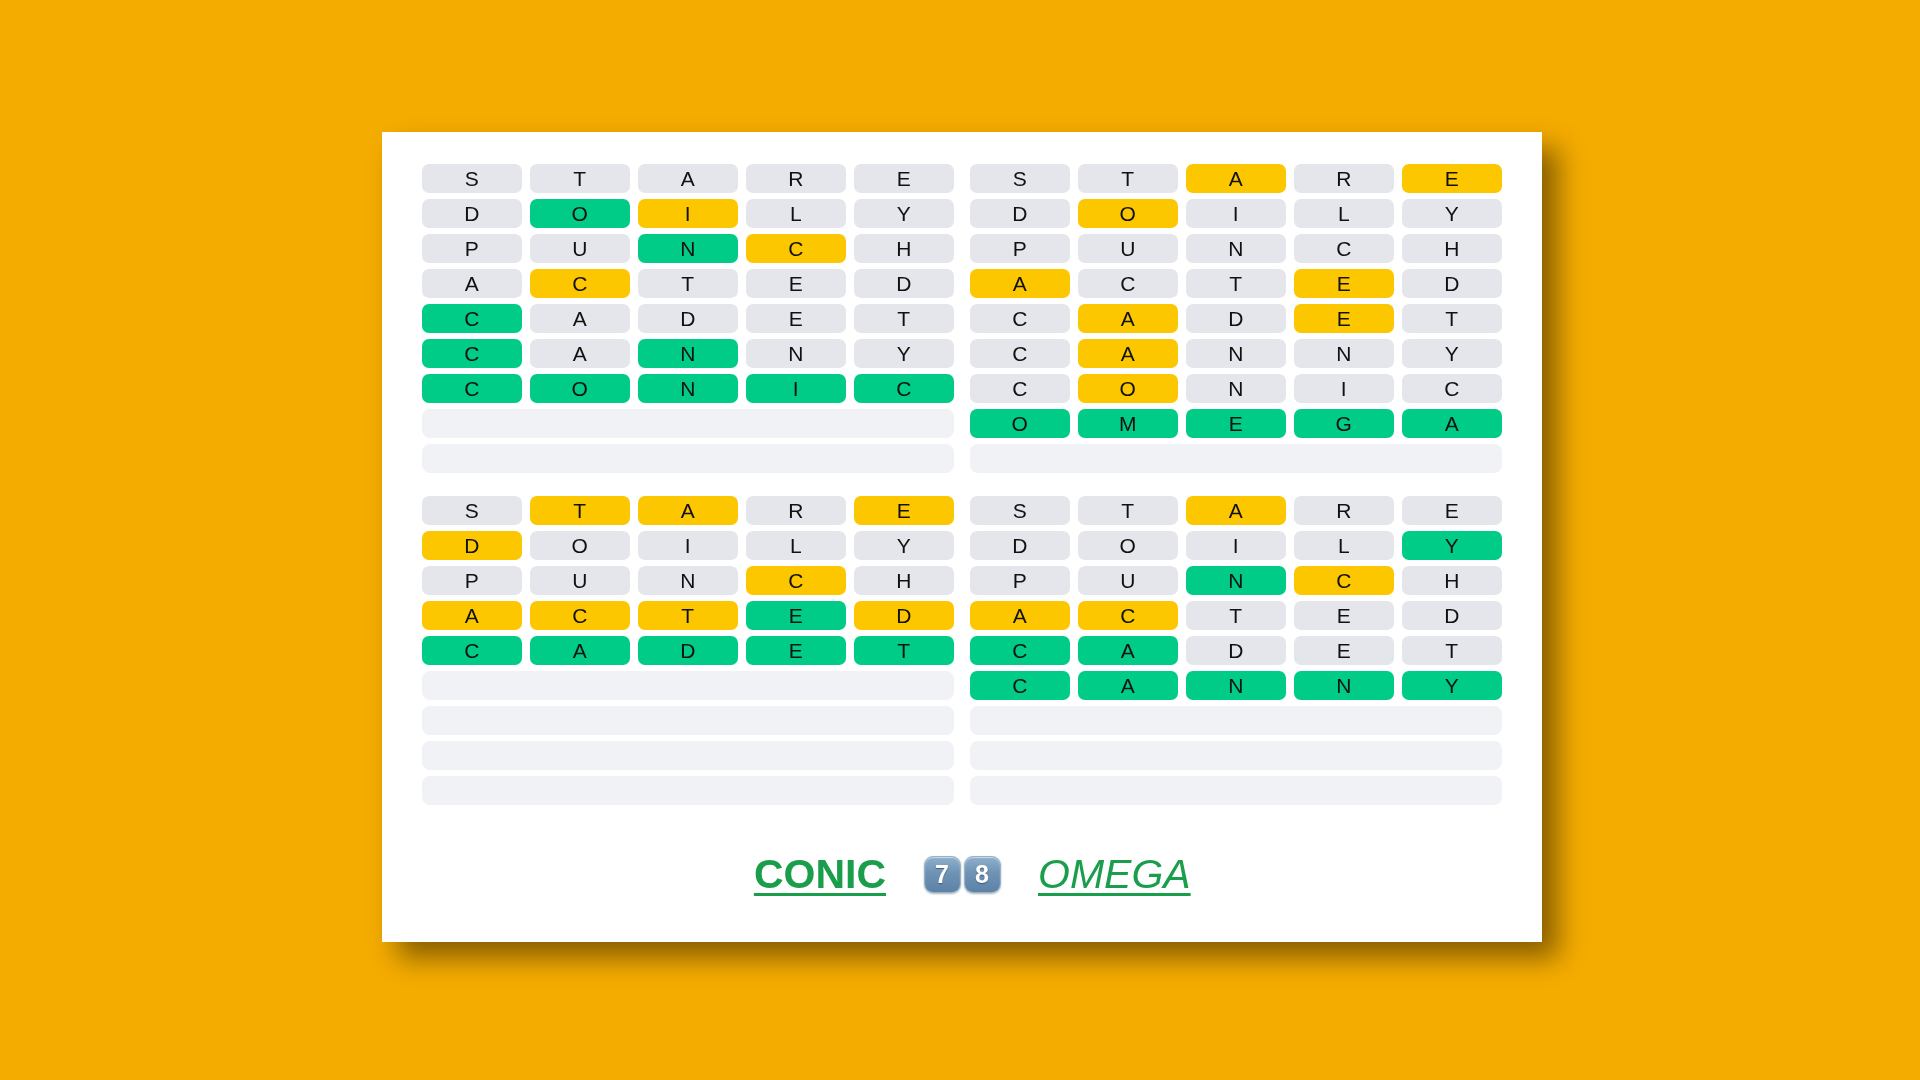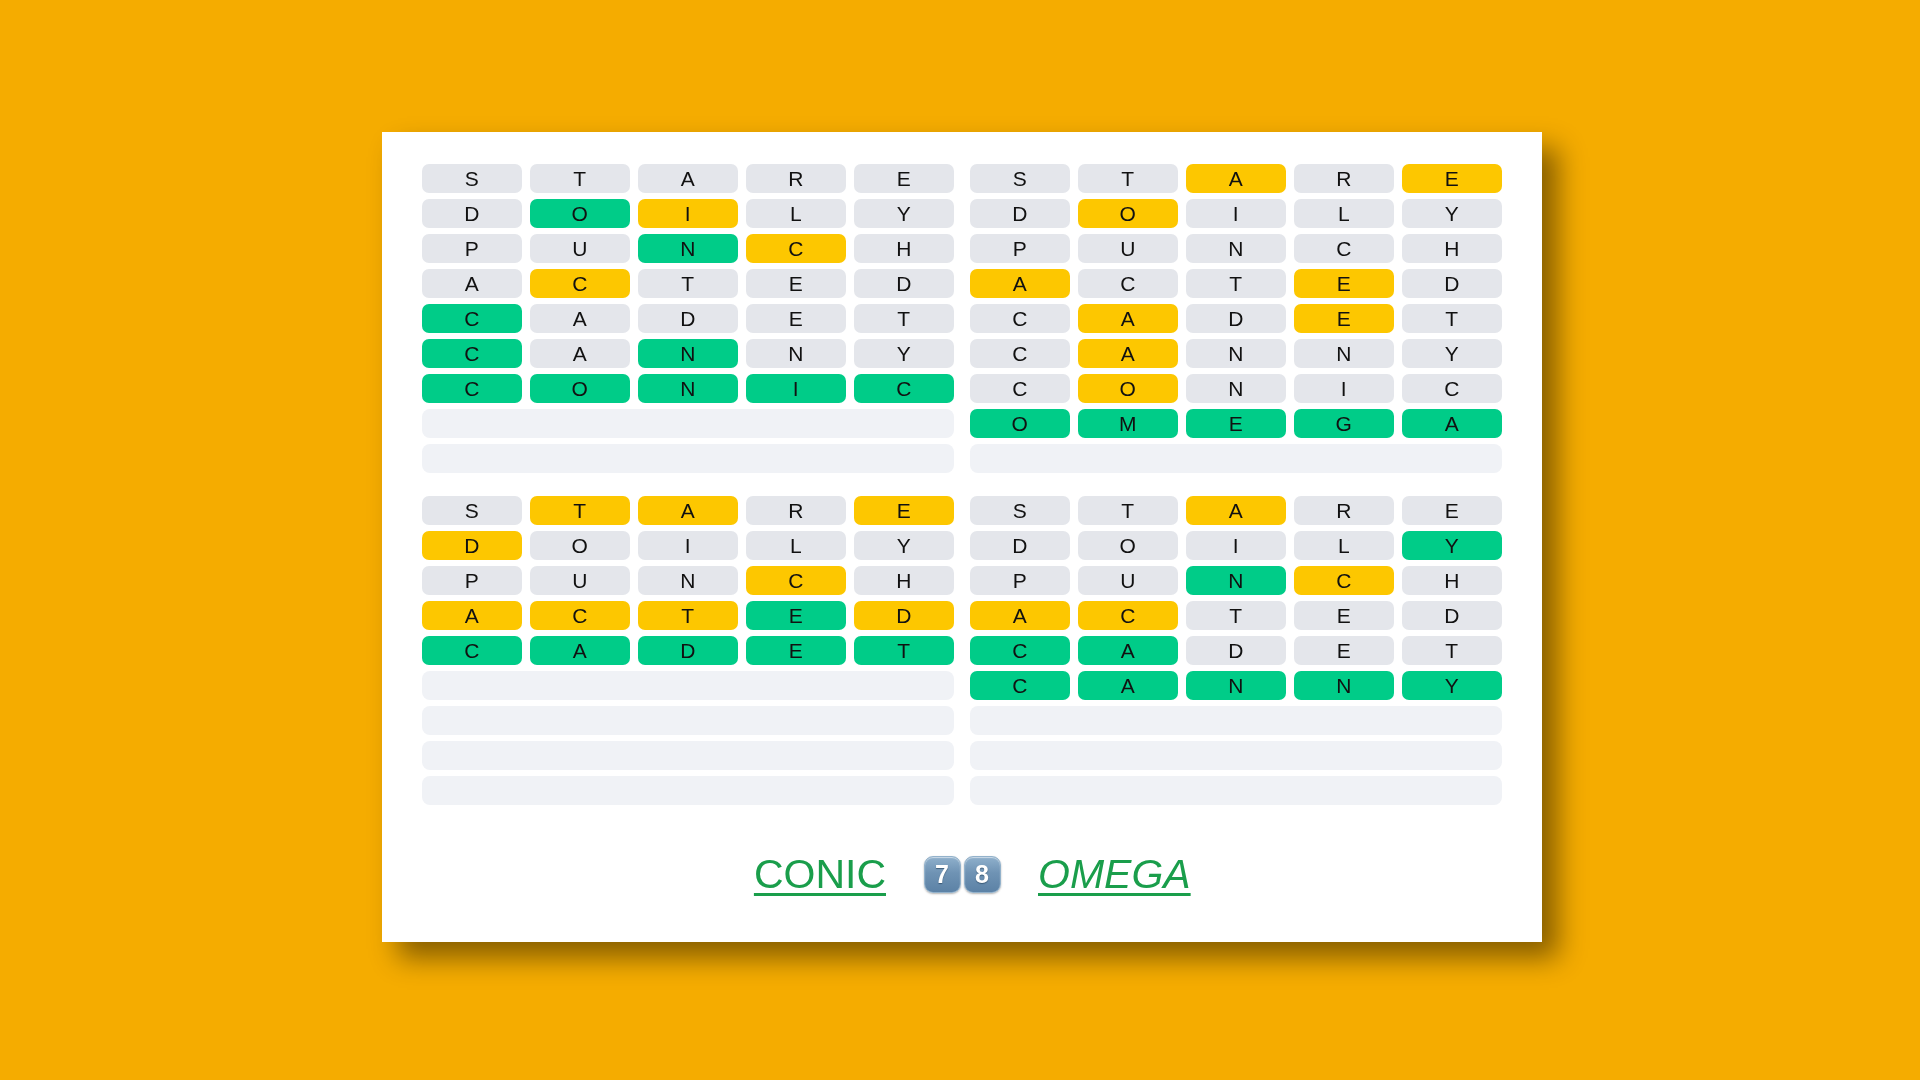--- a/index.html
+++ b/index.html
@@ -87,21 +87,21 @@
   }
   .word {
     font-size: 41px;
     color: #1a9e4b;
     text-decoration: underline;
     text-underline-offset: 5px;
     text-decoration-thickness: 3px;
     white-space: nowrap;
     letter-spacing: 0px;
   }
-  .word.left  { text-align: right; }
+  .word.left  { text-align: right; font-weight: bold; }
   .word.right { text-align: left; font-style: italic; }
   .badges {
     display: flex;
     justify-content: center;
     gap: 3px;
   }
   .badge {
     width: 37px; height: 37px;
     border-radius: 9px;
     background: linear-gradient(180deg, #8fb0cc 0%, #6f93b4 45%, #5c82a6 100%);

